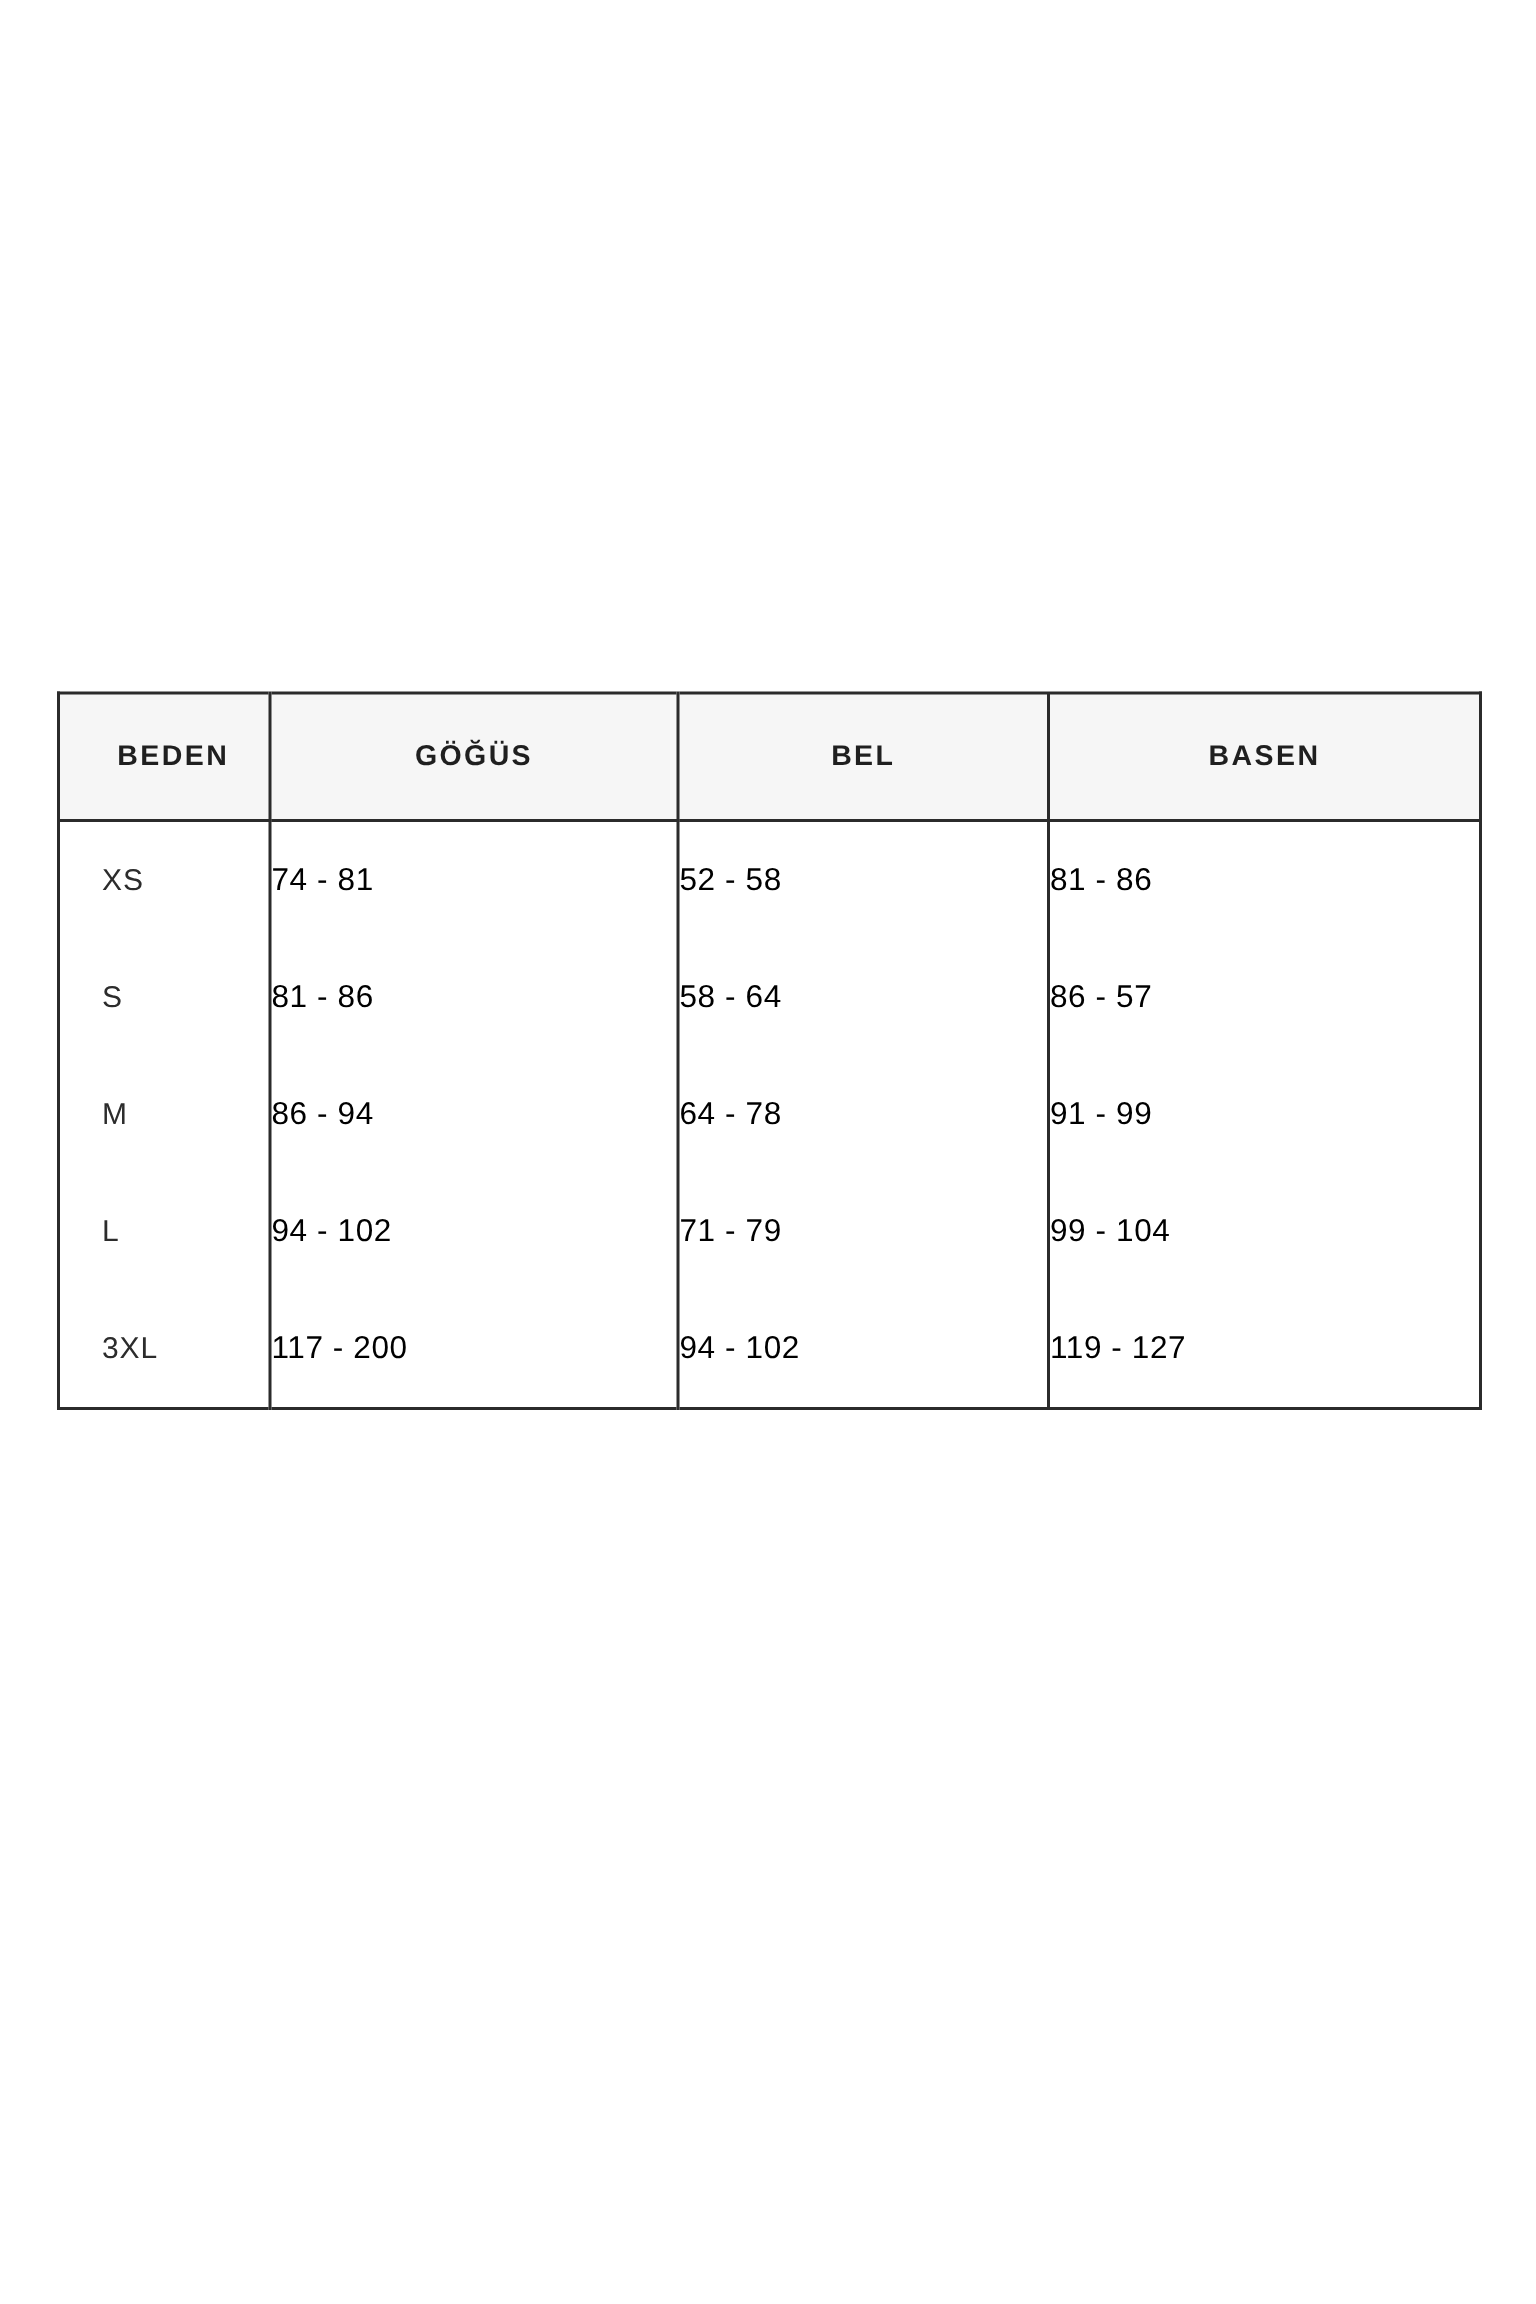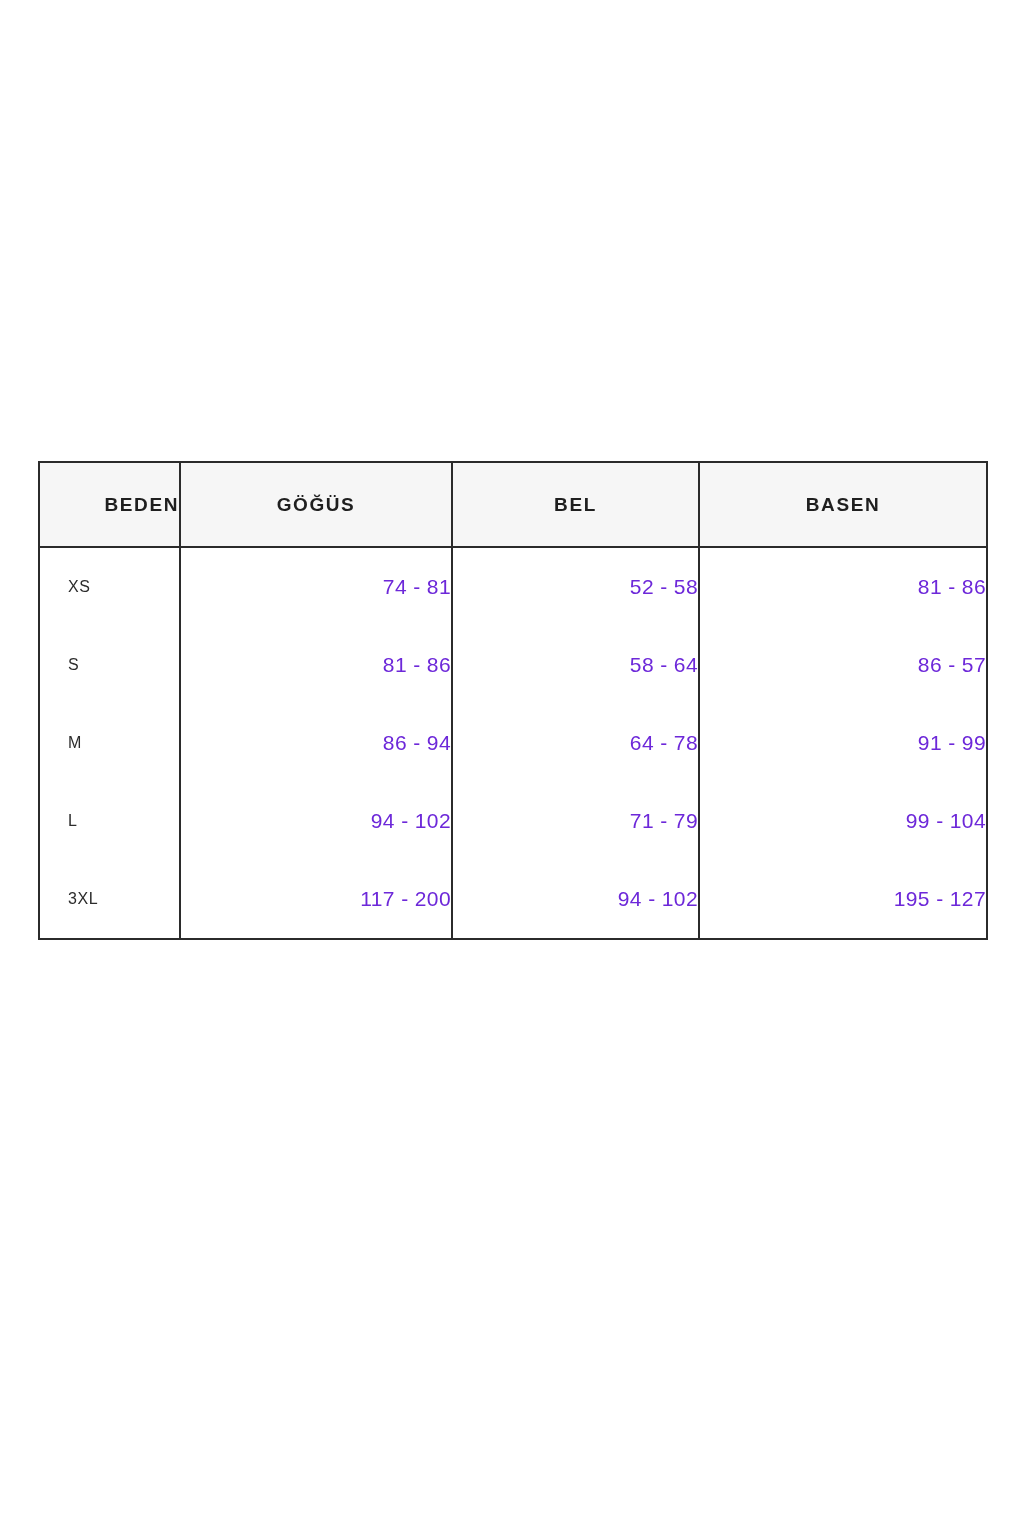--- a/index.html
+++ b/index.html
@@ -52,41 +52,41 @@
     border-bottom: 2px solid #2b2b2b;
     text-align: center;
     vertical-align: middle;
     padding: 0;
   }
   table.size-table thead th:last-child {
     border-right: none;
     margin-left: 24px;
   }
   table.size-table thead th.th-beden {
-    text-align: right;
+    text-align: center;
     padding-left: 12px;
   }
 
   table.size-table tbody td {
     height: 78px;
     font-size: 21px;
-    color: #6d28d9;
-    text-align: right;
+    color: #000000;
+    text-align: left;
     vertical-align: middle;
     border-right: 2px solid #2b2b2b;
     padding: 0;
     letter-spacing: 0.4px;
   }
   table.size-table tbody td:last-child {
     border-right: none;
   }
   table.size-table tbody td.td-beden {
     text-align: left;
     padding-left: 28px;
-    font-size: 16px;
+    font-size: 20px;
     color: #2c2c2c;
     letter-spacing: 0.6px;
   }
   table.size-table tbody tr:last-child td {
     border-bottom: none;
   }
 </style>
 </head>
 <body>
 
@@ -129,18 +129,18 @@
         <tr>
           <td class="td-beden">L</td>
           <td>94 - 102</td>
           <td>71 - 79</td>
           <td>99 - 104</td>
         </tr>
         <tr>
           <td class="td-beden">3XL</td>
           <td>117 - 200</td>
           <td>94 - 102</td>
-          <td>195 - 127</td>
+          <td>119 - 127</td>
         </tr>
       </tbody>
     </table>
   </div>
 </div>
 
 </body></html>

